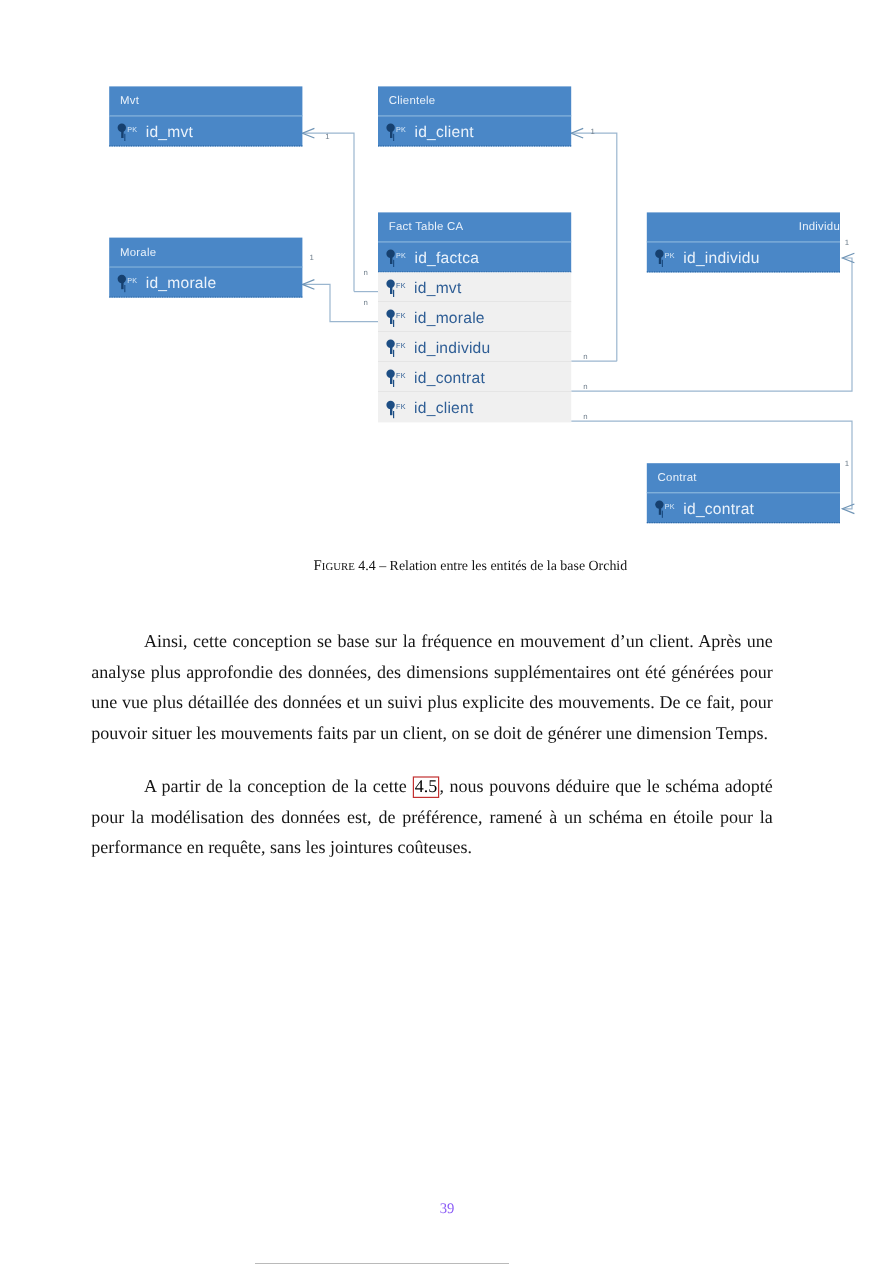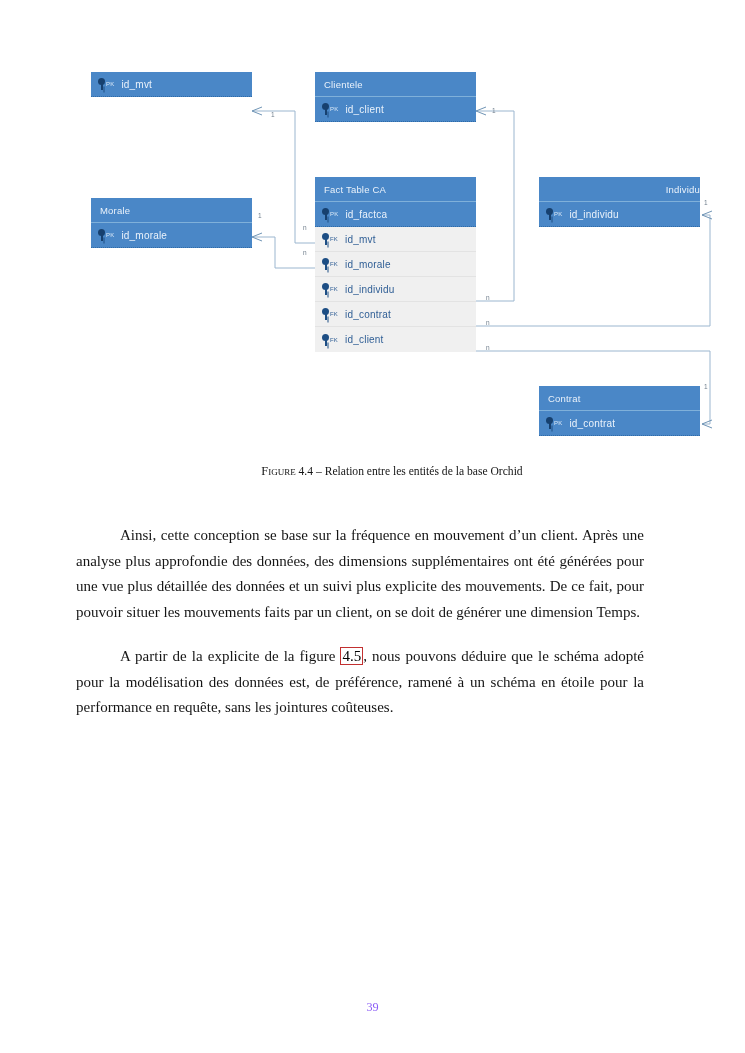--- a/index.html
+++ b/index.html
@@ -55,21 +55,21 @@
     background:#1d4e84;
   }
   .keyicon::after{
     content:"";position:absolute;left:2.5px;top:5px;
     width:2px;height:7px;background:#1d4e84;
     box-shadow:2px 3px 0 -0.5px #1d4e84;
   }
   .ent-row.pk .keyicon::before,.ent-row.pk .keyicon::after{background:#16406f;}
   .kl{font-size:6px;color:#2f5e95;margin-right:7px;letter-spacing:.2px;}
   .ent-row.pk .kl{color:#d9e8f7;}
-  .fname{font-size:10px;letter-spacing:.2px;}
+  .fname{font-size:13px;letter-spacing:.2px;}
 
   .card{
     position:absolute;
     font-family:"Liberation Sans",sans-serif;
     font-size:6.5px;
     color:#6d7c8a;
   }
 
   
   .caption{
@@ -136,20 +136,21 @@
       <g fill="none" stroke="#6f94b5" stroke-width="1">
         <path d="M262 107 L252 111 L262 115"></path>
         <path d="M486 107 L476 111 L486 115"></path>
         <path d="M262 233 L252 237 L262 241"></path>
         <path d="M712 211 L702 215 L712 219"></path>
         <path d="M712 420 L702 424 L712 428"></path>
       </g>
     </svg>
 
     <div class="entity" style="left:91px;top:72px;width:161px;">
+      <div class="ent-header">Mvt</div>
       <div class="ent-row pk">
         <span class="keyicon"></span>
         <span class="kl">PK</span>
         <span class="fname">id_mvt</span>
       </div>
     </div>
 
     <div class="entity" style="left:315px;top:72px;width:161px;border-radius:12px;">
       <div class="ent-header">Clientele</div>
       <div class="ent-row pk">
@@ -232,17 +233,17 @@
     <span class="card" style="left:486px;top:319px;">n</span>
     <span class="card" style="left:486px;top:344px;">n</span>
   </div>
 
   <div class="caption">
     <span class="sc">Figure</span><span>&nbsp;<span>4.4</span>&nbsp;<span>–</span>&nbsp;<span>Relation entre les entités de la base Orchid</span></span>
   </div>
 
   <p class="para p1">Ainsi, cette conception se base sur la fréquence en mouvement d’un client. Après une analyse plus approfondie des données, des dimensions supplémentaires ont été générées pour une vue plus détaillée des données et un suivi plus explicite des mouvements. De ce fait, pour pouvoir situer les mouvements faits par un client, on se doit de générer une dimension Temps.</p>
 
-  <p class="para p2"><span>A partir de la explicite de la figure </span><a class="reflink">4.5</a><span>, nous pouvons déduire que le schéma adopté pour la modélisation des données est, de préférence, ramené à un schéma en étoile pour la performance en requête, sans les jointures coûteuses.</span></p>
+  <p class="para p2"><span>A partir de la conception de la cette </span><a class="reflink">4.5</a><span>, nous pouvons déduire que le schéma adopté pour la modélisation des données est, de préférence, ramené à un schéma en étoile pour la performance en requête, sans les jointures coûteuses.</span></p>
 
   <div class="folio">39</div>
 
 </div>
 
 </body></html>

